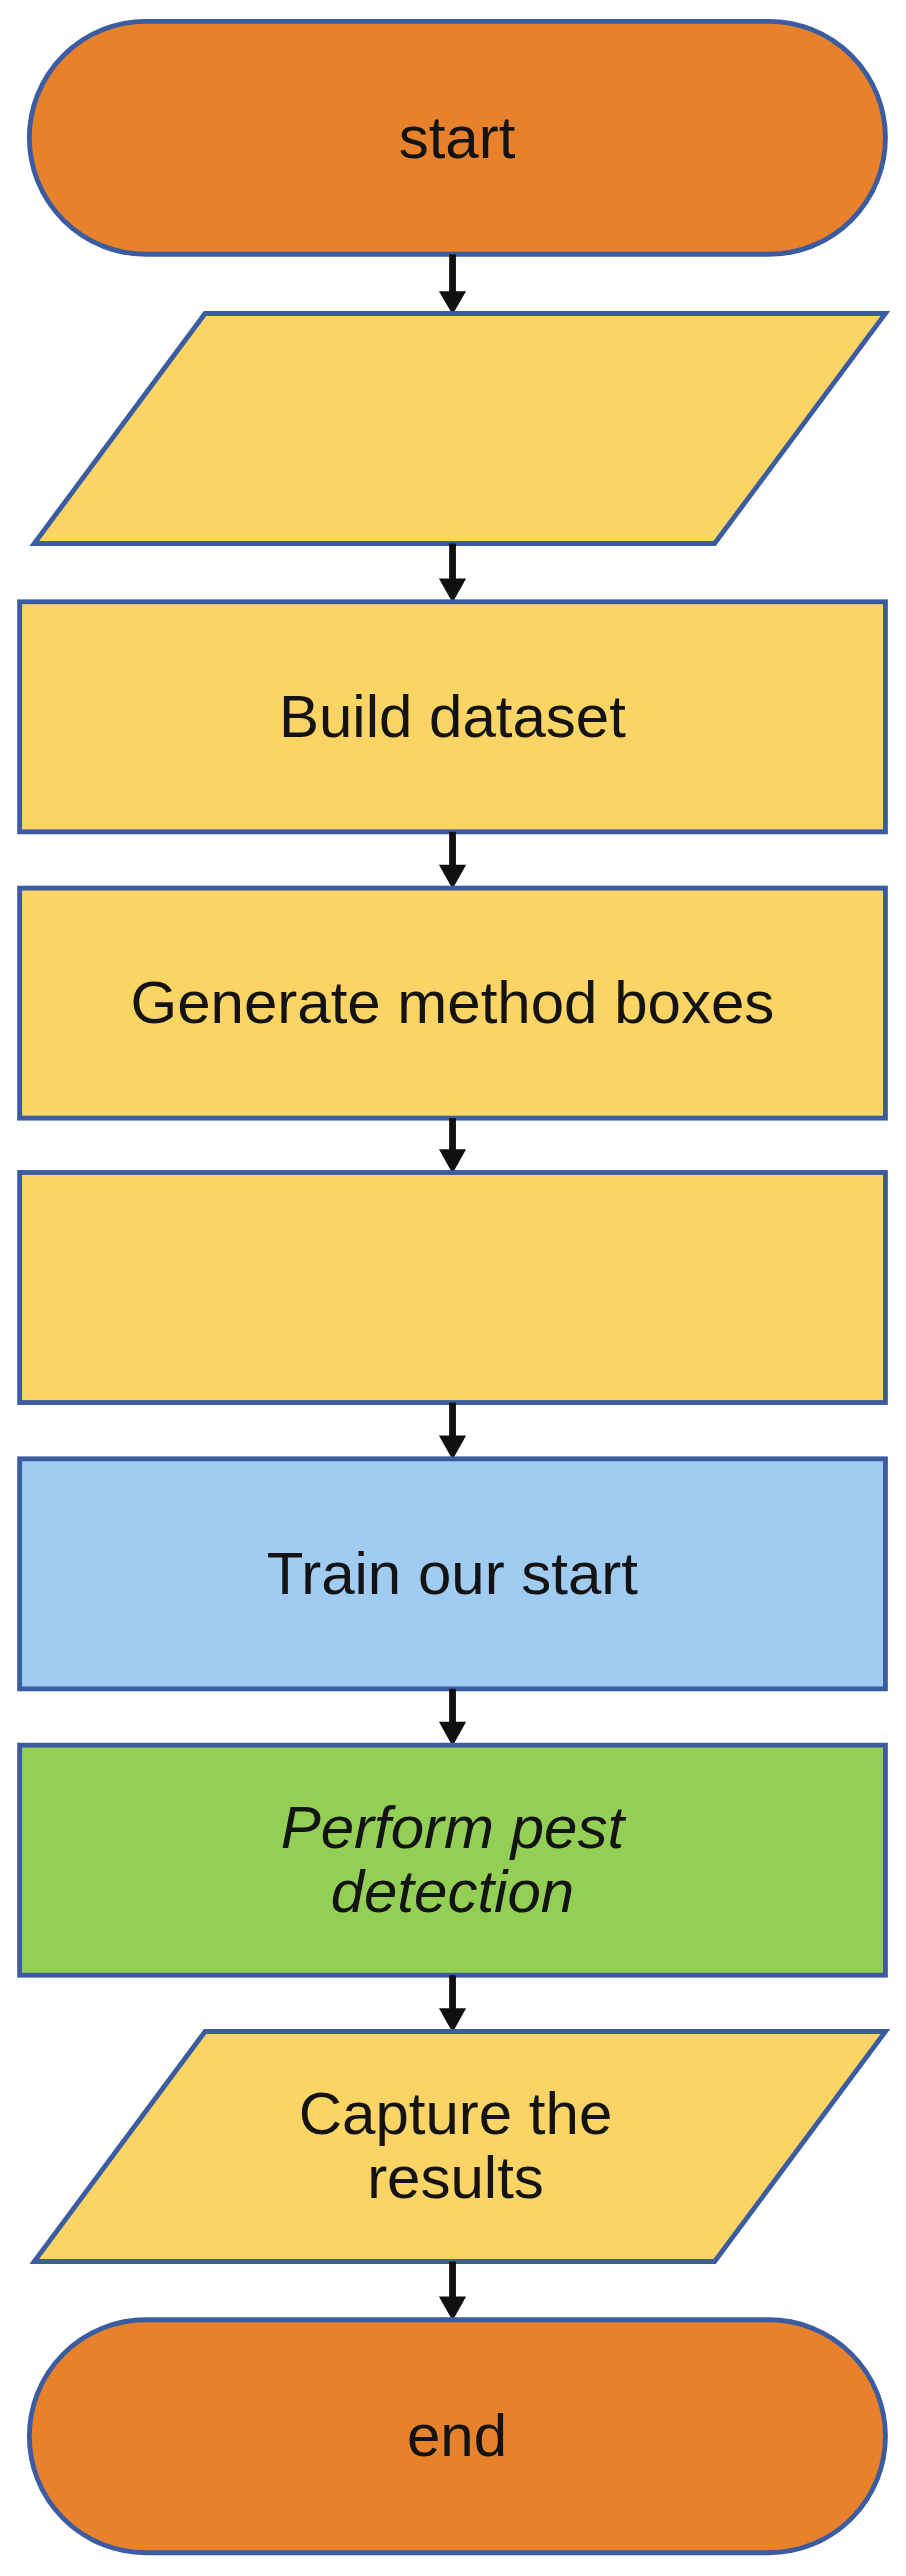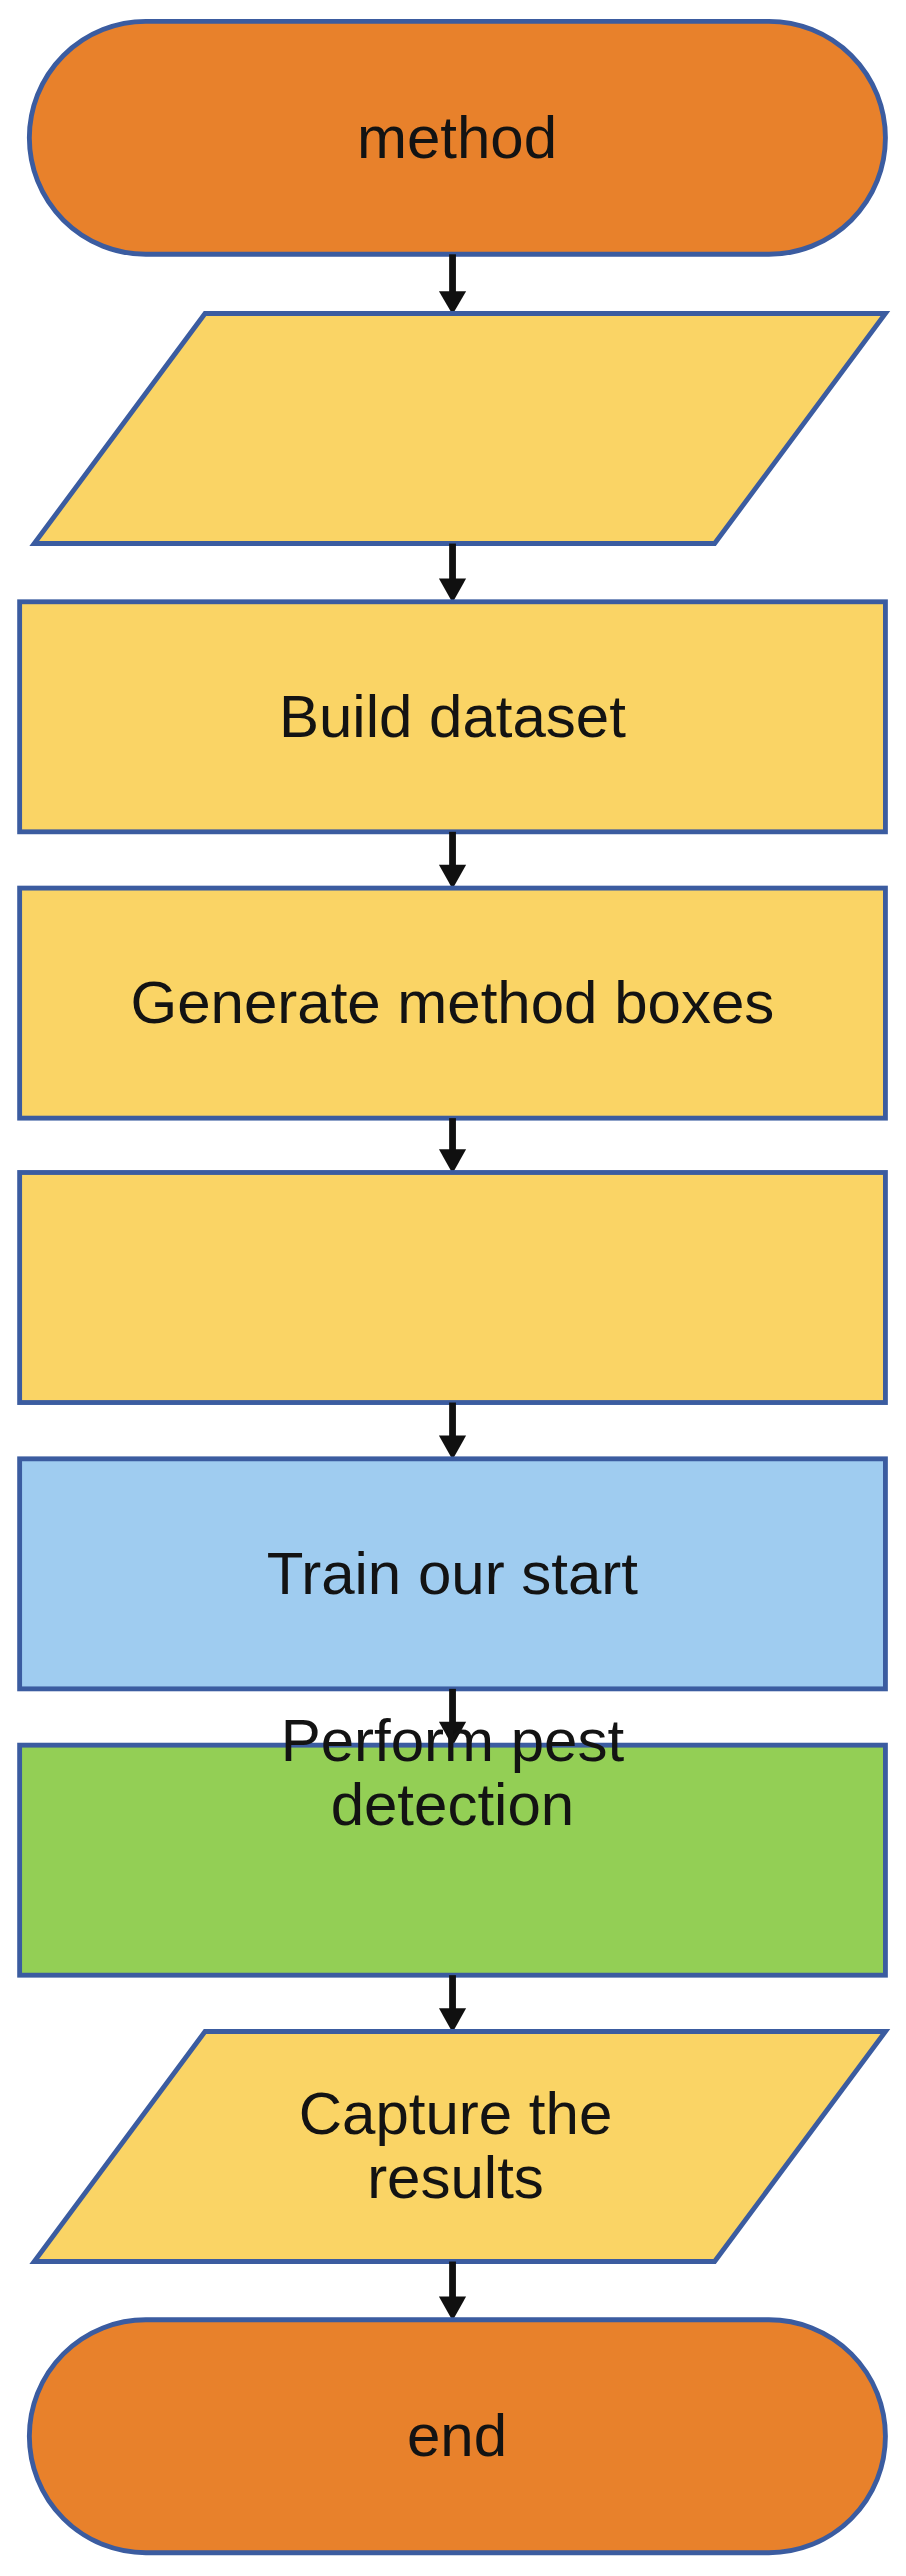--- a/index.html
+++ b/index.html
@@ -103,31 +103,31 @@
     <polygon points="211,2093 912,2093 736,2330 35,2330" fill="#FAD465" stroke="#3B5CA0" stroke-width="5"></polygon>
 
     <g>
       <line x1="466" y1="2330" x2="466" y2="2372" stroke="#101010" stroke-width="7"></line>
       <polygon points="452,2366 480,2366 466,2391" fill="#101010"></polygon>
     </g>
 
     <rect x="30" y="2390" width="882" height="240" rx="120" ry="120" fill="#E8812B" stroke="#3B5CA0" stroke-width="5"></rect>
   </svg>
 
-  <div class="node-label" style="left:29px; top:21.4px; width:856px; height:233px;">method</div>
+  <div class="node-label" style="left:29px; top:21.4px; width:856px; height:233px;">start</div>
 
 
   <div class="node-label" style="left:19.4px; top:602px; width:866px; height:230px;">Build dataset</div>
 
   <div class="node-label" style="left:19.4px; top:888px; width:866px; height:230px;">Generate method boxes</div>
 
 
   <div class="node-label" style="left:19.4px; top:1459px; width:866px; height:230px;">Train our start</div>
 
-  <div class="node-label" style="left:19.4px; top:1658px; width:866px; height:230px;">Perform pest
+  <div class="node-label" style="left:19.4px; top:1745px; width:866px; height:230px;font-style:italic;">Perform pest
 detection</div>
 
   <div class="node-label" style="left:116px; top:2031px; width:679px; height:230px;">Capture the
 results</div>
 
   <div class="node-label" style="left:29px; top:2320px; width:856px; height:233px;">end</div>
 
   <div class="node-hit" style="left:29px; top:21.4px; width:856px; height:233px;"></div>
   <div class="node-hit" style="left:34px; top:314px; width:851px; height:230px;"></div>
   <div class="node-hit" style="left:19.4px; top:602px; width:866px; height:230px;"></div>

